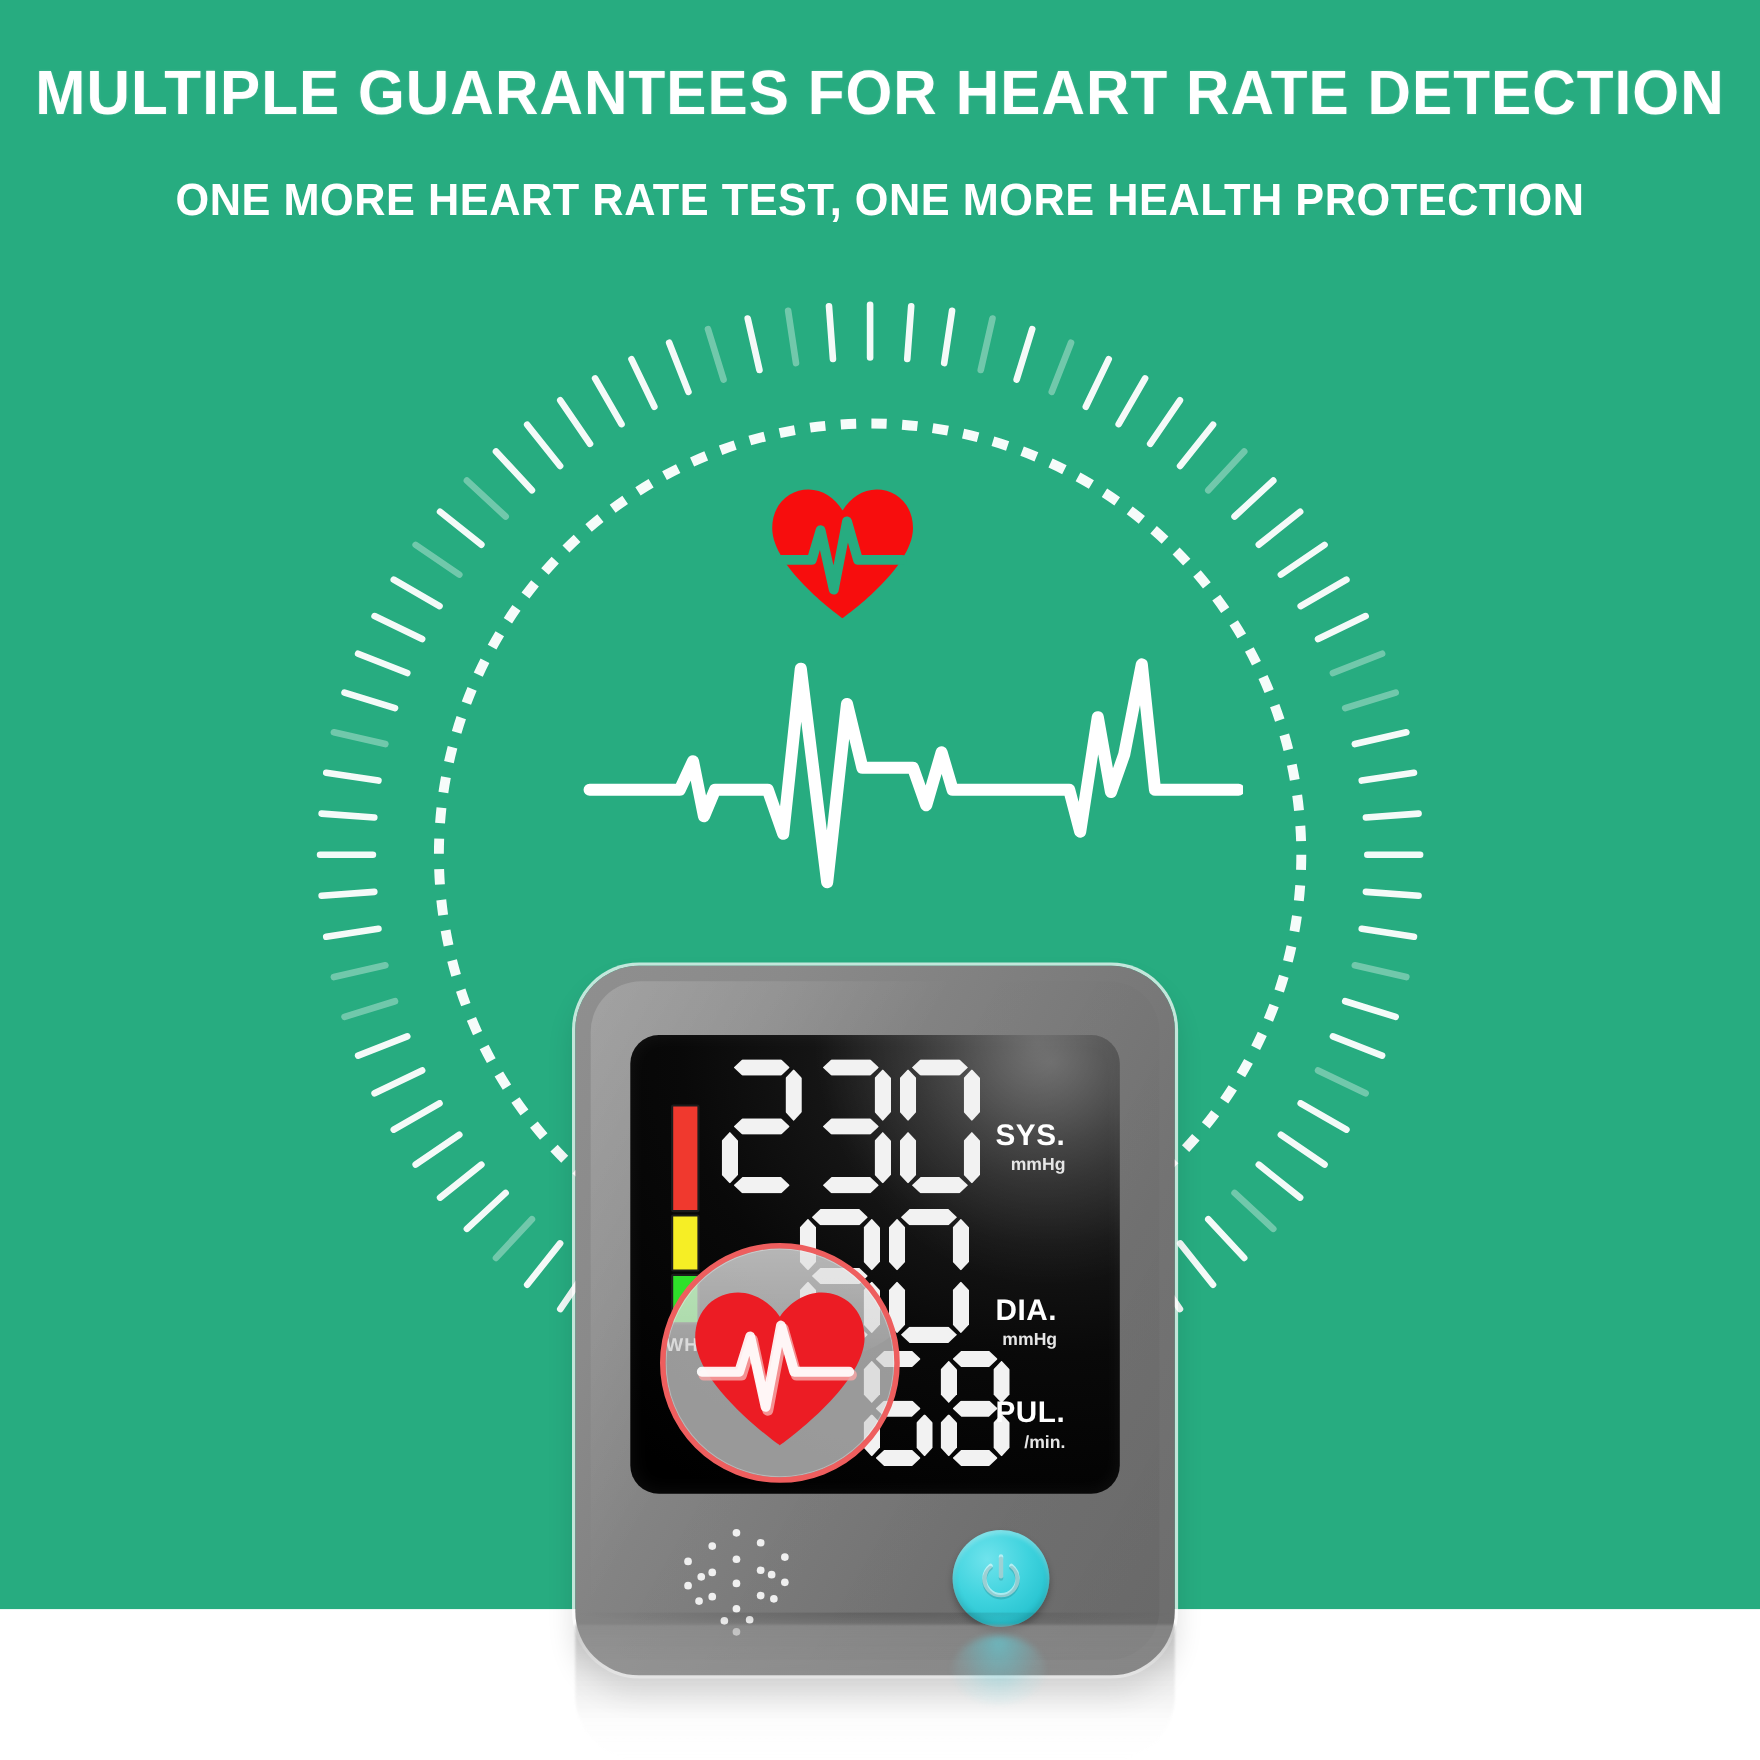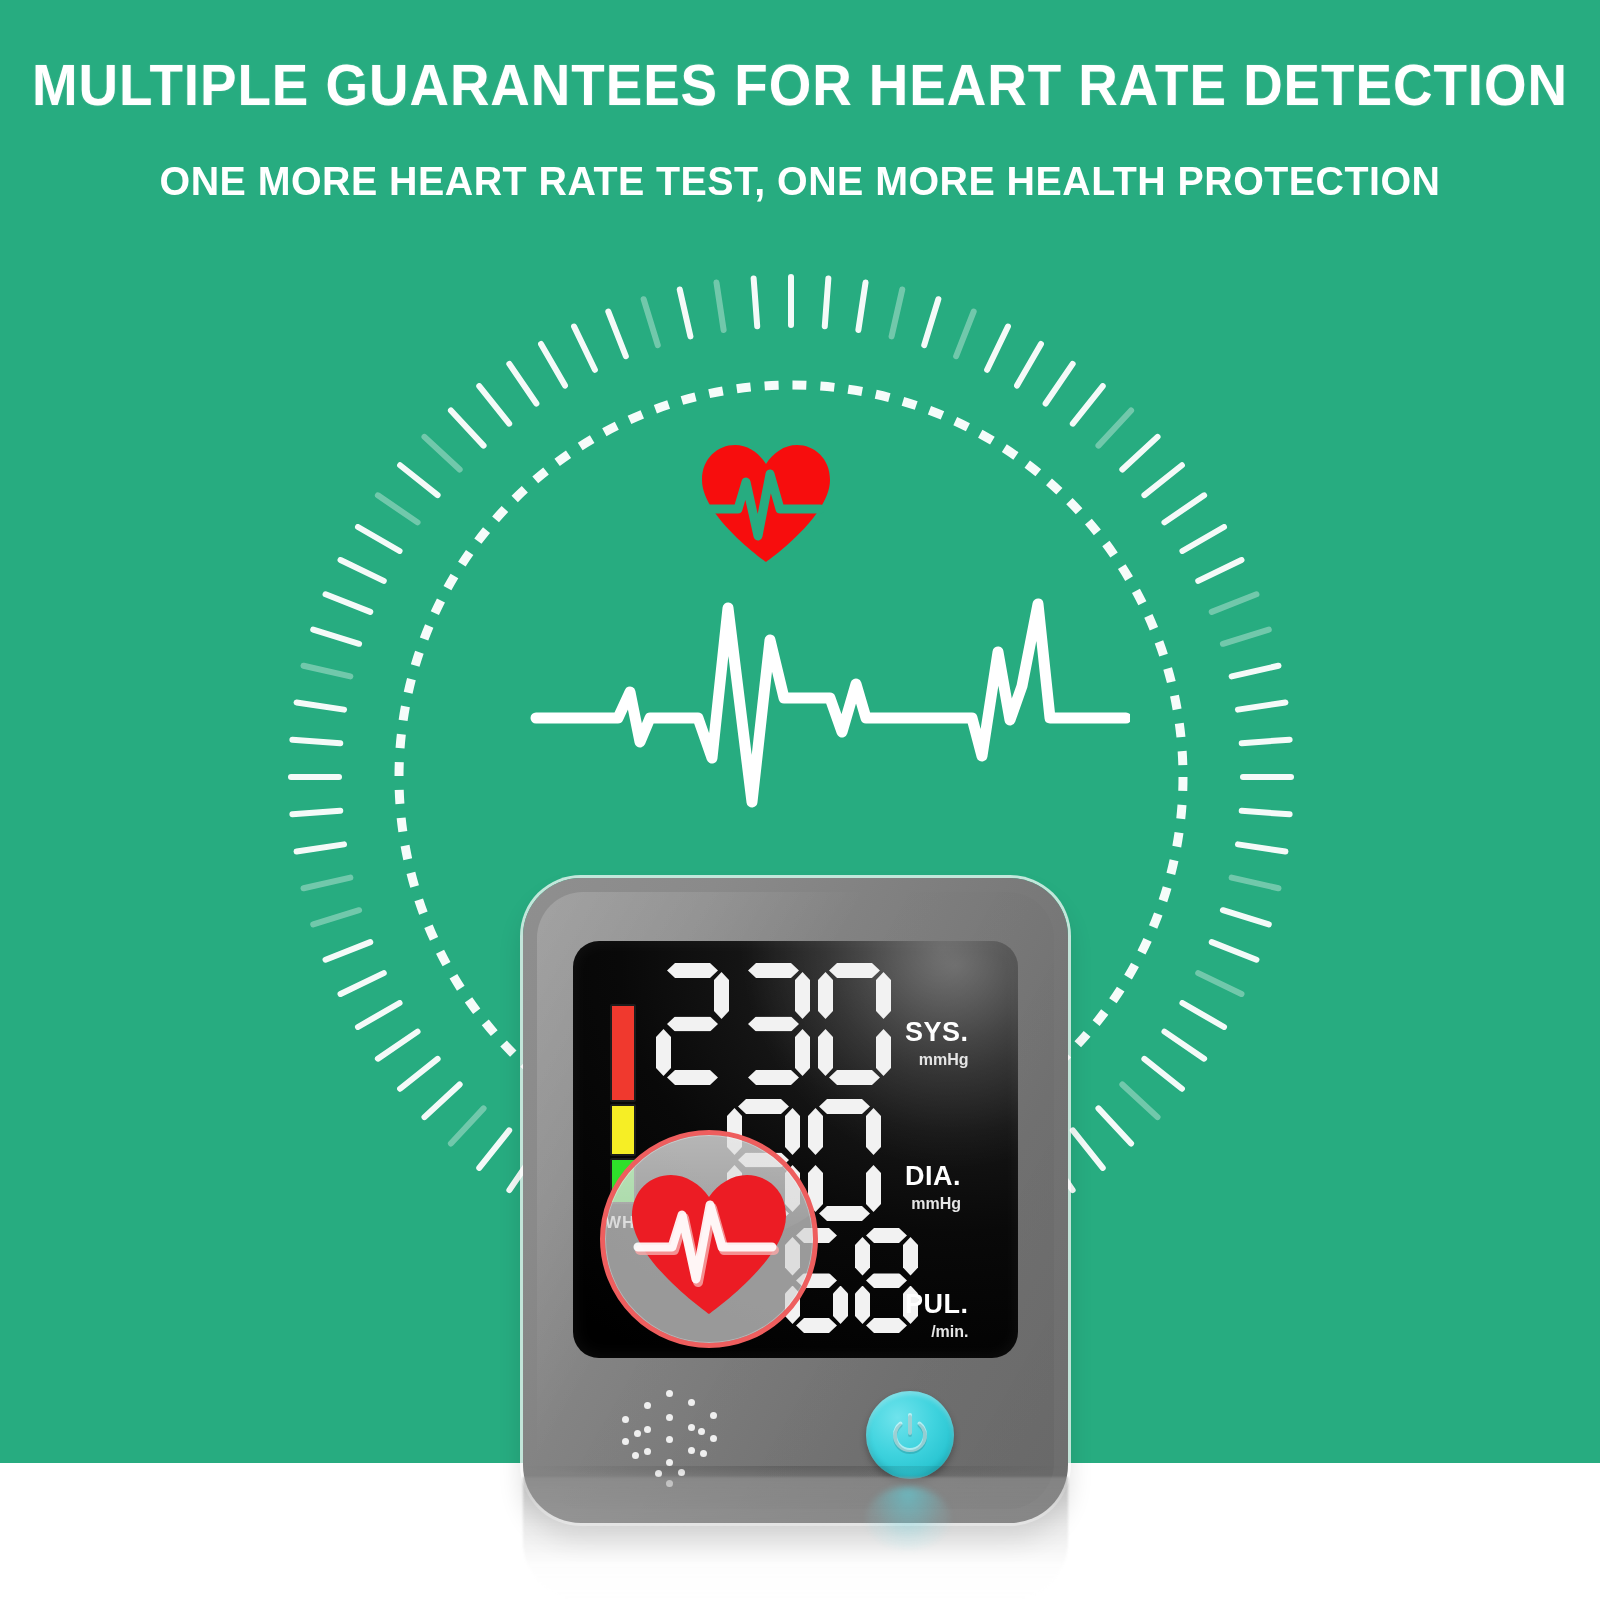--- a/index.html
+++ b/index.html
@@ -112,22 +112,22 @@
   .seg.b{right:0;top:9px;height:calc(50% - 14px);}
   .seg.c{right:0;bottom:9px;height:calc(50% - 14px);}
   .seg.f{left:0;top:9px;height:calc(50% - 14px);}
   .seg.e{left:0;bottom:9px;height:calc(50% - 14px);}
 
   
   .unit{position:absolute;color:#ffffff;font-family:"Liberation Sans", sans-serif;}
   .unit .big{font-size:27px;font-weight:bold;letter-spacing:0.5px;display:block;line-height:1;}
   .unit .small{font-size:16px;font-weight:bold;display:block;margin-top:5px;color:#e6e6e6;text-align:right;}
   .u-sys{left:332px;top:78px;}
-  .u-dia{left:332px;top:222px;}
-  .u-pul{left:332px;top:350px;}
+  .u-dia{left:332px;top:237px;}
+  .u-pul{left:332px;top:330px;}
 
   
   .grille{position:absolute;left:99px;top:512px;width:100px;height:92px;}
   .gdot{position:absolute;width:7px;height:7px;border-radius:50%;background:#efefef;}
 
   
   .power{
     position:absolute;left:343px;top:513px;width:88px;height:88px;border-radius:50%;
     background:radial-gradient(circle at 36% 30%, #6fe3ec 0%, #3fd3de 44%, #25c2cf 78%, #18a9b6 100%);
     box-shadow:0 4px 7px rgba(0,0,0,.28), inset 0 -3px 6px rgba(0,0,0,.16), inset 0 3px 5px rgba(255,255,255,.35);

